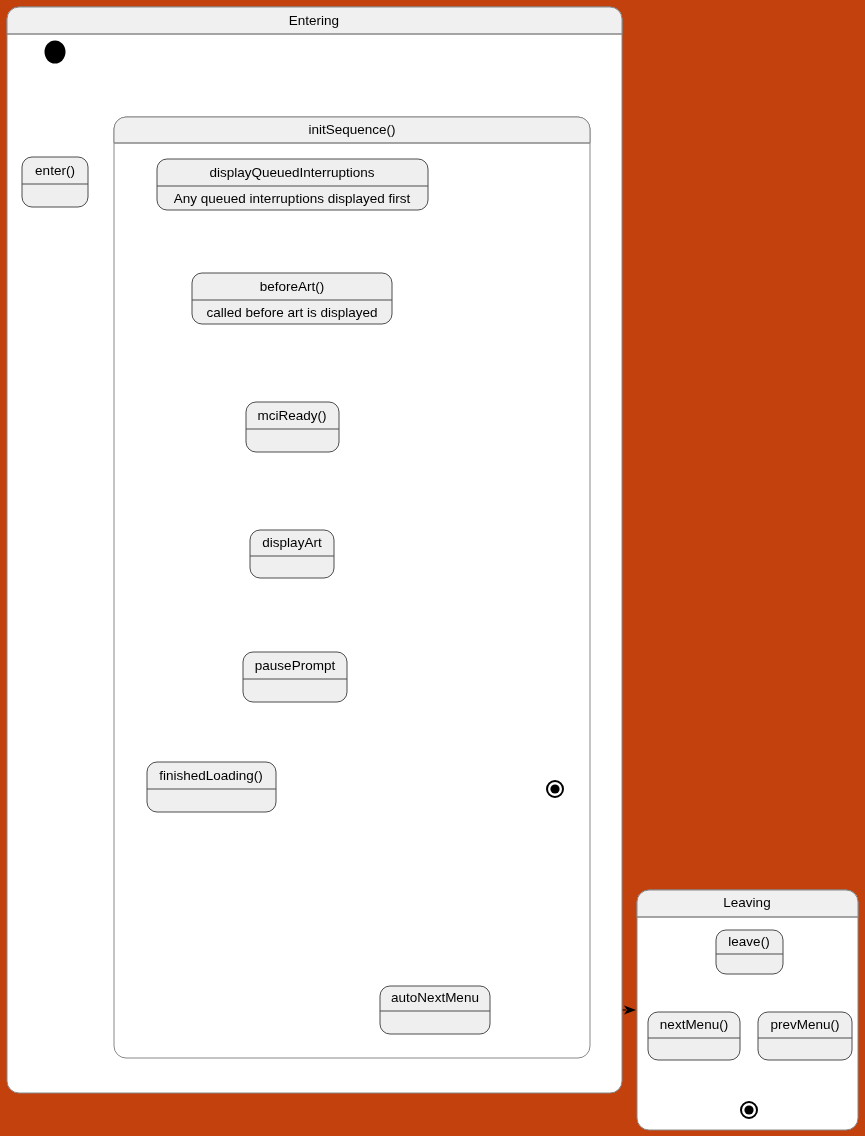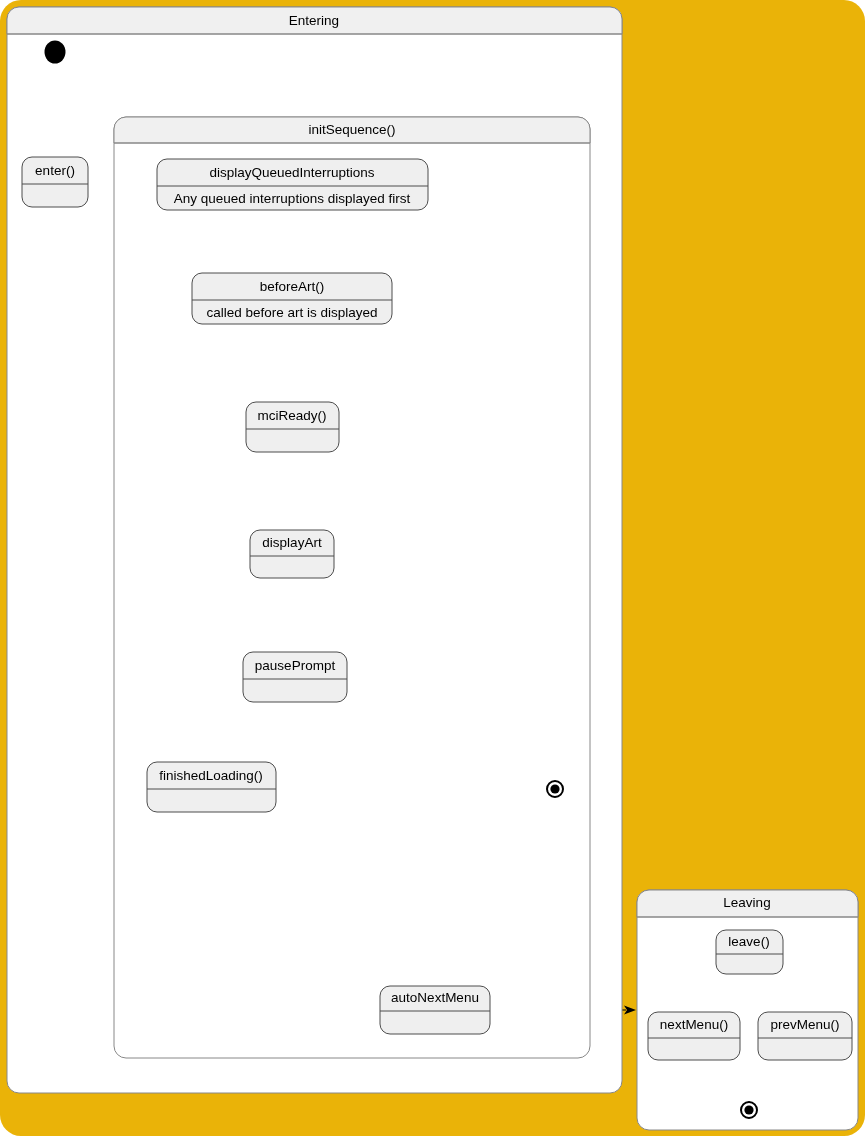--- a/index.html
+++ b/index.html
@@ -8,23 +8,22 @@
     background: #ffffff;
   }
   body {
     font-family: "Liberation Sans", sans-serif;
     -webkit-font-smoothing: antialiased;
   }
   #canvas {
     position: relative;
     width: 865px;
     height: 1136px;
-    background: #eab308;
+    background: #c2410c;
     overflow: hidden;
-    border-radius: 21px;
   }
   svg.layer {
     position: absolute;
     left: 0;
     top: 0;
     width: 865px;
     height: 1136px;
     overflow: visible;
   }
   svg.layer.edges { z-index: 1; }

